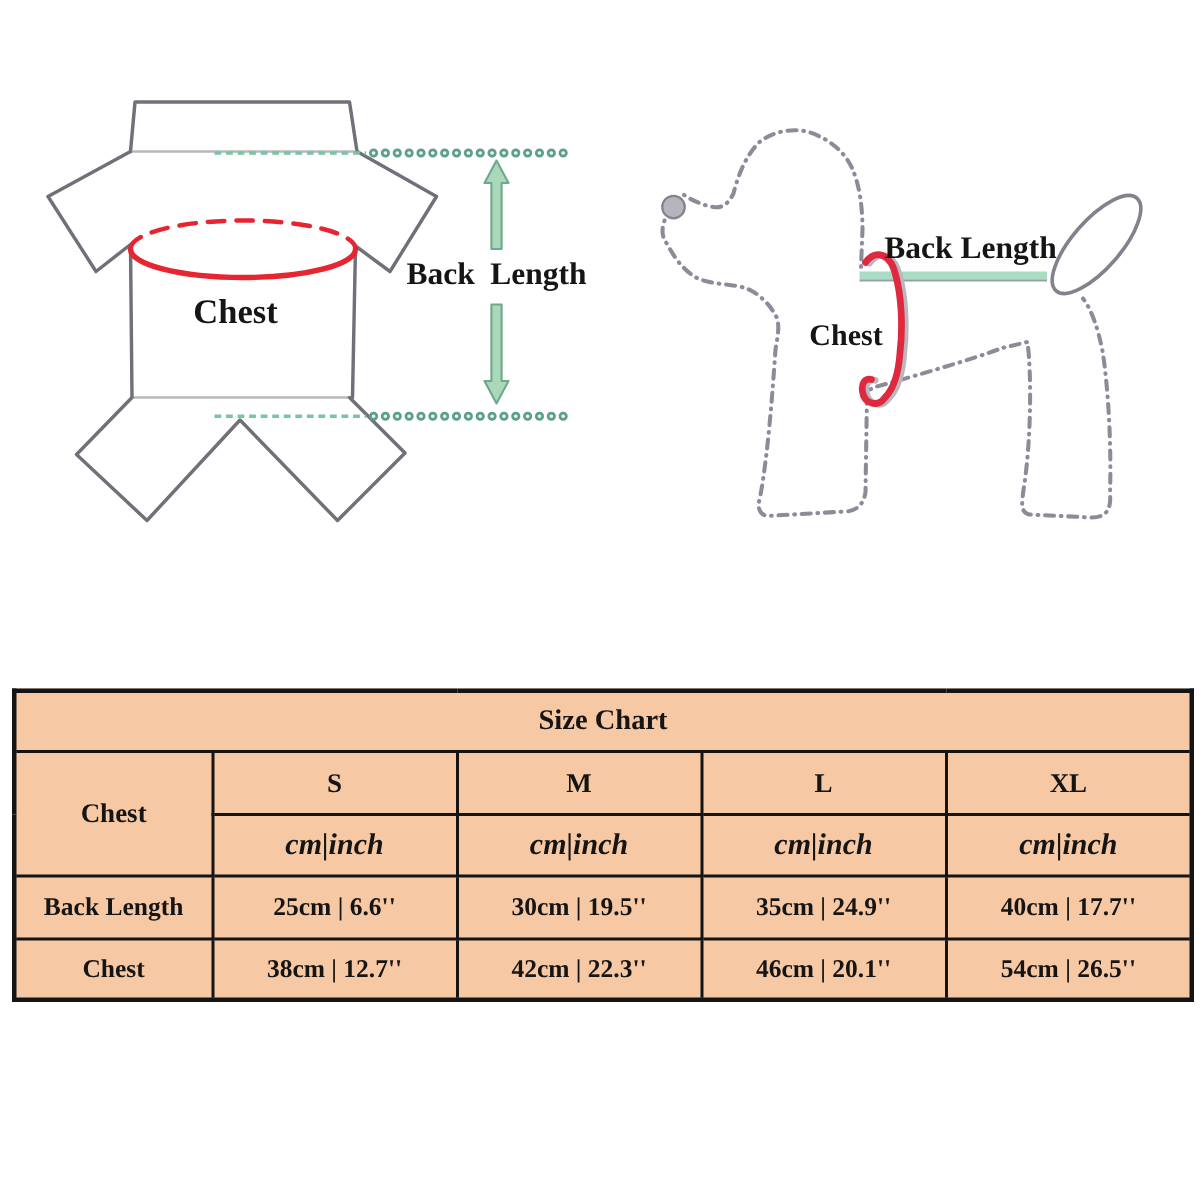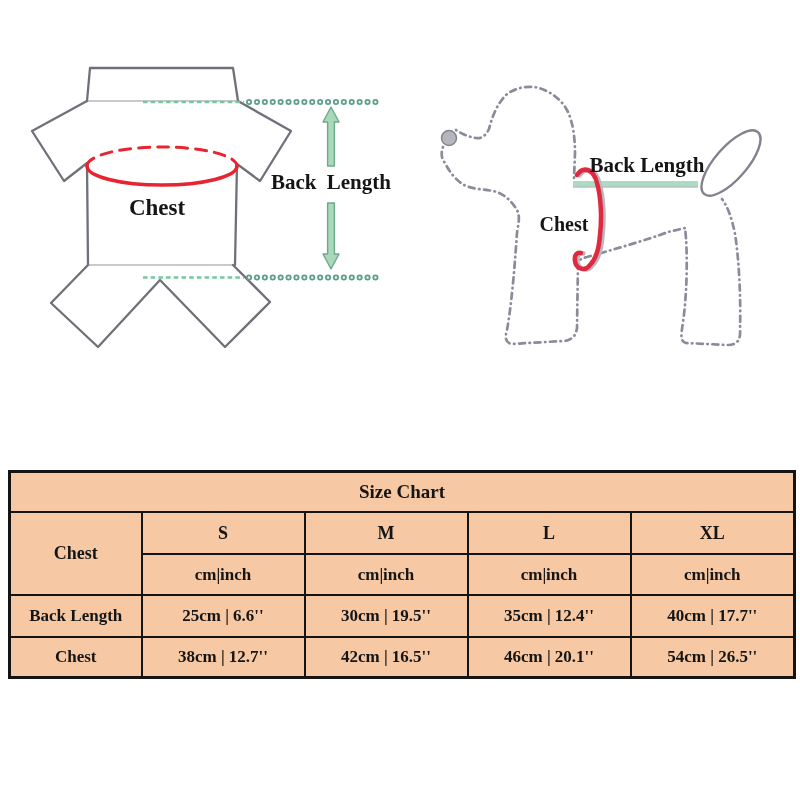--- a/index.html
+++ b/index.html
@@ -45,34 +45,34 @@
   .dog-chain{fill:none;stroke:var(--dog-gray);stroke-width:2.7;stroke-dasharray:0.5 4.5 6 4.5;stroke-linecap:round;stroke-linejoin:round;}
   .tail{fill:#ffffff;stroke:#82828e;stroke-width:2.4;}
   .nose{fill:#b5b5bd;stroke:#84848f;stroke-width:1.5;}
   .bar{fill:var(--green-bar);}
   .bar-edge{fill:none;stroke:#98a0a6;stroke-width:1.2;}
   .red-shadow{fill:none;stroke:#b8b8c0;stroke-width:4.5;stroke-linecap:round;}
   .dog-red-line{fill:none;stroke:var(--dog-red);stroke-width:4.5;stroke-linecap:round;}
 
   
   .size-table{
-    position:absolute;left:8px;top:470px;width:785px;
+    position:absolute;left:8px;top:459px;width:785px;
     border-collapse:collapse;background:var(--table-bg);
     font-weight:bold;color:var(--text-color);
     border:3px solid var(--table-border);
     table-layout:fixed;
   }
   .size-table td{
     border:2px solid var(--table-border);
     text-align:center;vertical-align:middle;
     padding:0;
   }
   .row-title td{height:38px;font-size:19px;}
   .row-sizes td{height:40px;font-size:18px;}
-  .row-units td{height:39px;font-size:17px;}
+  .row-units td{height:39px;font-size:20px;font-style:italic;}
   .row-data1 td{height:40px;font-size:17px;}
   .row-data2 td{height:38px;font-size:17px;}
   .cell-rowhead{font-size:17px;}
 </style>
 </head>
 <body>
 
 <div class="canvas">
 
   <svg class="diagram-svg" width="800" height="445" viewBox="0 0 800 445">
@@ -188,26 +188,26 @@
       <tr class="row-units">
         <td>cm|inch</td>
         <td>cm|inch</td>
         <td>cm|inch</td>
         <td>cm|inch</td>
       </tr>
       <tr class="row-data1">
         <td class="cell-rowhead">Back Length</td>
         <td>25cm | 6.6''</td>
         <td>30cm | 19.5''</td>
-        <td>35cm | 12.4''</td>
+        <td>35cm | 24.9''</td>
         <td>40cm | 17.7''</td>
       </tr>
       <tr class="row-data2">
         <td class="cell-rowhead">Chest</td>
         <td>38cm | 12.7''</td>
-        <td>42cm | 16.5''</td>
+        <td>42cm | 22.3''</td>
         <td>46cm | 20.1''</td>
         <td>54cm | 26.5''</td>
       </tr>
     </tbody>
   </table>
 
 </div>
 
 </body></html>

